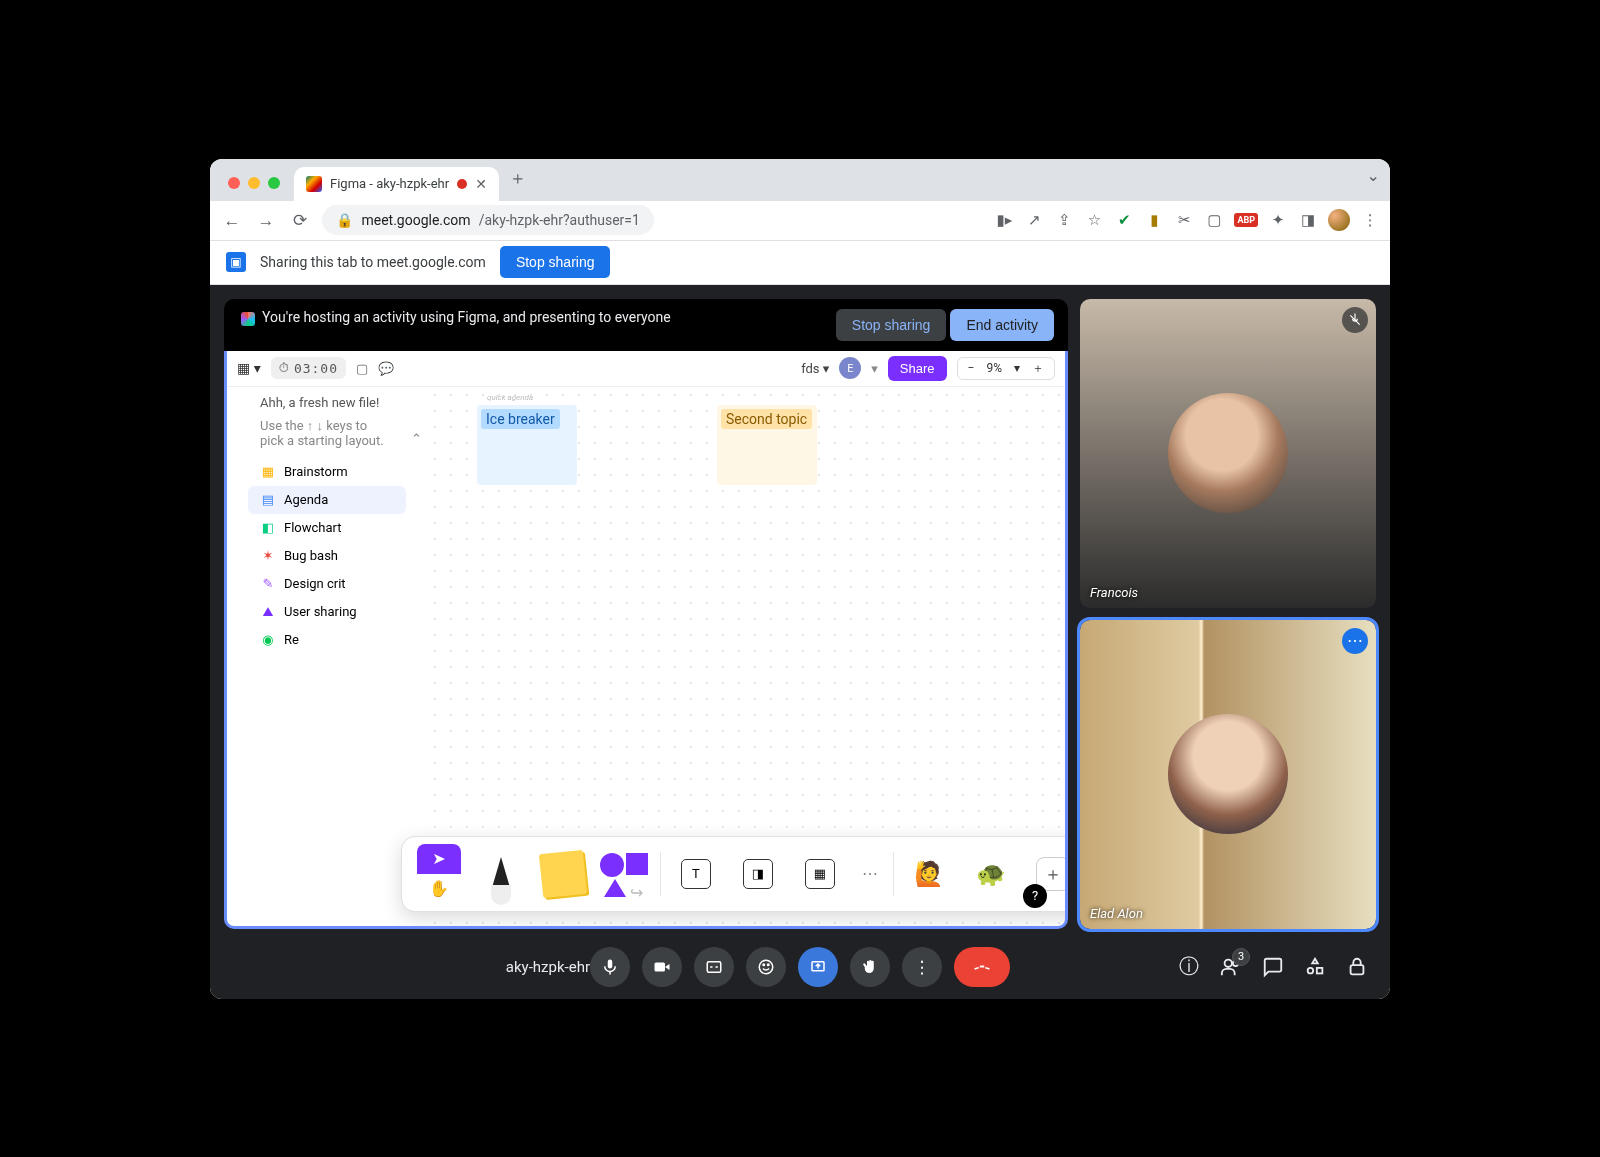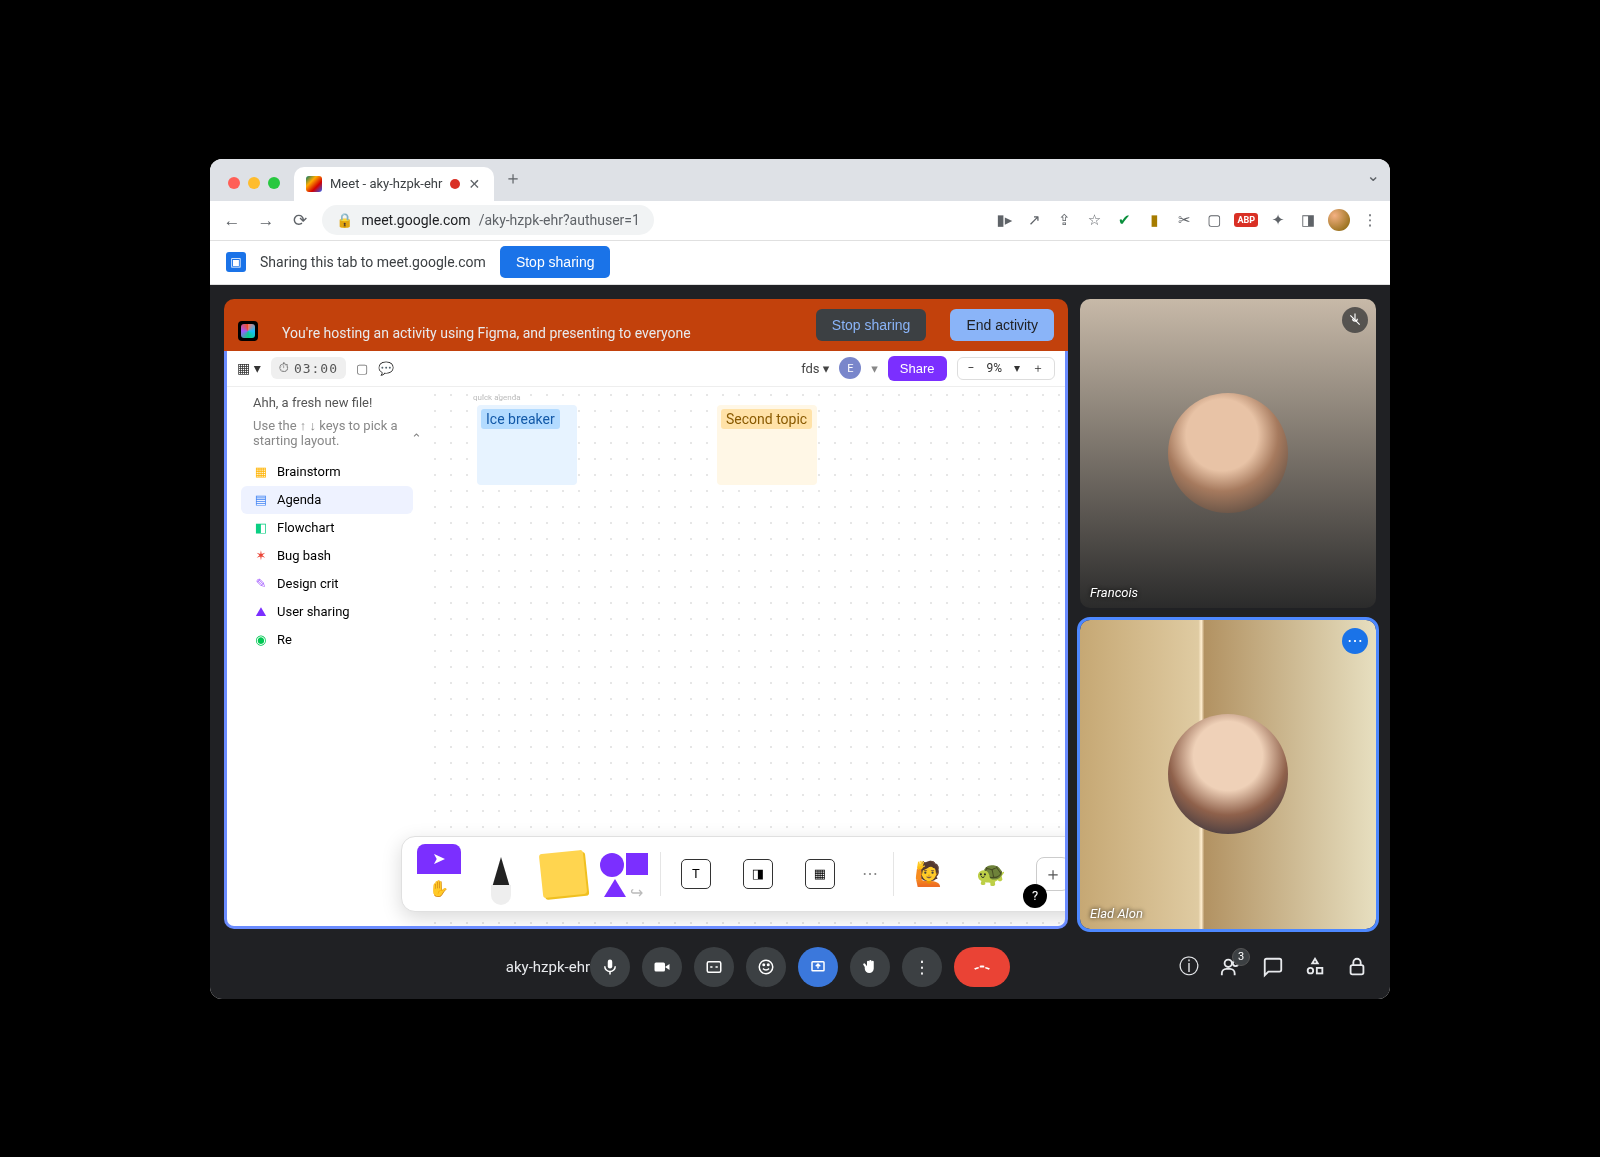--- a/index.html
+++ b/index.html
@@ -42,54 +42,54 @@
   .infobar{height:44px;background:var(--infobar-bg);border-bottom:1px solid #e0e0e0;display:flex;align-items:center;padding:0 16px;gap:14px;font-size:14px;color:#3c4043;}
   .infobar .ii{width:20px;height:20px;background:var(--blue);color:#fff;display:flex;align-items:center;justify-content:center;border-radius:3px;font-size:12px;}
   .btn-blue{background:var(--blue);color:#fff;border:none;padding:8px 16px;border-radius:5px;font-size:14px;font-weight:500;cursor:pointer;}
   
   .meet{position:absolute;top:126px;left:0;right:0;bottom:0;background:#202124;}
   
   .stage{position:absolute;inset:14px 14px 70px 14px;display:flex;gap:12px;}
   .left{flex:1;display:flex;flex-direction:column;}
   .right{width:296px;display:flex;flex-direction:column;gap:12px;}
   
-  .act-banner{background:#c2410c;border-radius:10px 10px 0 0;padding:10px 14px;display:flex;align-items:flex-end;gap:24px;color:#e8eaed;font-size:14px;}
+  .act-banner{background:#000000;border-radius:10px 10px 0 0;padding:10px 14px;display:flex;align-items:flex-start;gap:4px;color:#e8eaed;font-size:14px;}
   .figma-ico{width:20px;height:20px;border-radius:4px;background:#000; position:relative;}
   .figma-ico::before{content:"";position:absolute;inset:3px;background:conic-gradient(#ff7262,#1abcfe,#0acf83,#a259ff,#f24e1e);border-radius:3px;}
   .pill{border-radius:6px;padding:8px 16px;font-size:14px;cursor:pointer;border:none;font-weight:500;}
   .pill.stop{background:#3c4043;color:#8ab4f8;}
   .pill.end{background:#8ab4f8;color:#202124;}
   .act-banner .sp{flex:1;}
   
   .figma{flex:1;background:#fff;border:3px solid #6b8cff;border-top:none;border-radius:0 0 10px 10px;position:relative;overflow:hidden;}
   .fig-top{height:36px;border-bottom:1px solid #eee;display:flex;align-items:center;padding:0 10px;gap:10px;font-size:13px;color:#333;}
   .fig-logo{font-size:14px;}
   .timer{background:#efefef;border-radius:6px;padding:3px 8px;font-family:monospace;color:#555;letter-spacing:1px; display:flex;align-items:center;gap:4px;}
   .fig-top .mid{flex:1;text-align:right;color:#444;}
   .fig-av{width:22px;height:22px;border-radius:50%;background:#7986cb;color:#fff;font-size:11px;display:flex;align-items:center;justify-content:center;}
   .share-btn{background:var(--purple);color:#fff;border:none;border-radius:6px;padding:5px 12px;font-size:13px;}
   .zoom{display:flex;align-items:center;gap:4px;border:1px solid #ddd;border-radius:6px;padding:2px 6px;}
   .zoom span{padding:0 4px;font-size:12px;cursor:pointer;}
   
   .fig-body{position:absolute;top:36px;left:0;right:0;bottom:0;display:flex;}
-  .fig-side{width:200px;padding:8px 14px;font-size:13px;}
+  .fig-side{width:200px;padding:8px 21px;font-size:13px;}
   .fig-hint{color:#888;padding:4px 12px 10px;}
   .fig-title-small{color:#555;padding:0 12px 4px; font-size:13px;}
   .fig-item{display:flex;align-items:center;gap:8px;padding:6px 12px;border-radius:6px;cursor:pointer;}
   .fig-item.sel{background:#eef2ff;}
   .fi-ico{width:16px;height:16px;border-radius:3px;display:inline-block;}
   .close-x{position:absolute;left:184px;top:44px;color:#888;font-size:13px;cursor:pointer;}
   
   .fig-canvas{flex:1;position:relative;background-image:radial-gradient(#e6e6e6 1px, transparent 1px);background-size:16px 16px;}
   .lane{position:absolute;top:18px;height:80px;width:100px;border-radius:4px;}
   .lane .lbl{position:absolute;top:4px;left:4px;font-size:14px;padding:2px 5px;border-radius:3px;}
   .lane1{left:50px;background:#e7f3ff;} .lane1 .lbl{background:#b3dbff;color:#1259a8;}
   .lane2{left:170px;background:#e9fbee;} .lane2 .lbl{background:#bdf0cc;color:#257a3e;}
   .lane3{left:290px;background:#fff7e6;} .lane3 .lbl{background:#ffe2a8;color:#8a5a00;}
-  .sig{position:absolute;left:46px;top:6px;font-size:8px;color:#bbb;}
+  .sig{position:absolute;left:60px;top:6px;font-size:8px;color:#bbb;font-style:italic;}
   
   .fj-bar{position:absolute;left:50%;bottom:14px;transform:translateX(-50%);background:#fff;border:1px solid #e0e0e0;border-radius:14px;box-shadow:0 6px 20px rgba(0,0,0,.15);display:flex;align-items:center;height:76px;padding:0 10px;gap:8px;}
   .fj-slot{width:54px;height:54px;display:flex;align-items:center;justify-content:center;position:relative;}
   .fj-sep{width:1px;height:44px;background:#e5e5e5;}
   .cursor-tile{width:44px;height:60px;background:#fff;border-radius:8px;display:flex;flex-direction:column;}
   .cursor-tile .t1{flex:1;background:var(--purple);border-radius:8px 8px 0 0;display:flex;align-items:center;justify-content:center;color:#fff;}
   .cursor-tile .t2{flex:1;display:flex;align-items:center;justify-content:center;color:#555;}
   .sticky{width:44px;height:44px;background:#ffd54f;transform:rotate(-6deg);border-radius:3px;box-shadow:2px 2px 0 #f0c020;}
   .shapes{position:relative;width:54px;height:54px;}
   .shapes .circ{position:absolute;width:24px;height:24px;border-radius:50%;background:var(--purple);left:2px;top:6px;}
@@ -130,21 +130,21 @@
   <div class="window">
 
     <div class="chrome-top">
       <div class="traffic">
         <div class="dot red"></div>
         <div class="dot yel"></div>
         <div class="dot grn"></div>
       </div>
       <div class="tab">
         <span class="fav"></span>
-        <span>Meet - aky-hzpk-ehr</span>
+        <span>Figma - aky-hzpk-ehr</span>
         <span class="rec-dot"></span>
         <span class="x">✕</span>
       </div>
       <div class="newtab">＋</div>
       <div class="tab-chev">⌄</div>
     </div>
 
     <div class="addr-row">
       <div class="nav-ico">←</div>
       <div class="nav-ico">→</div>

